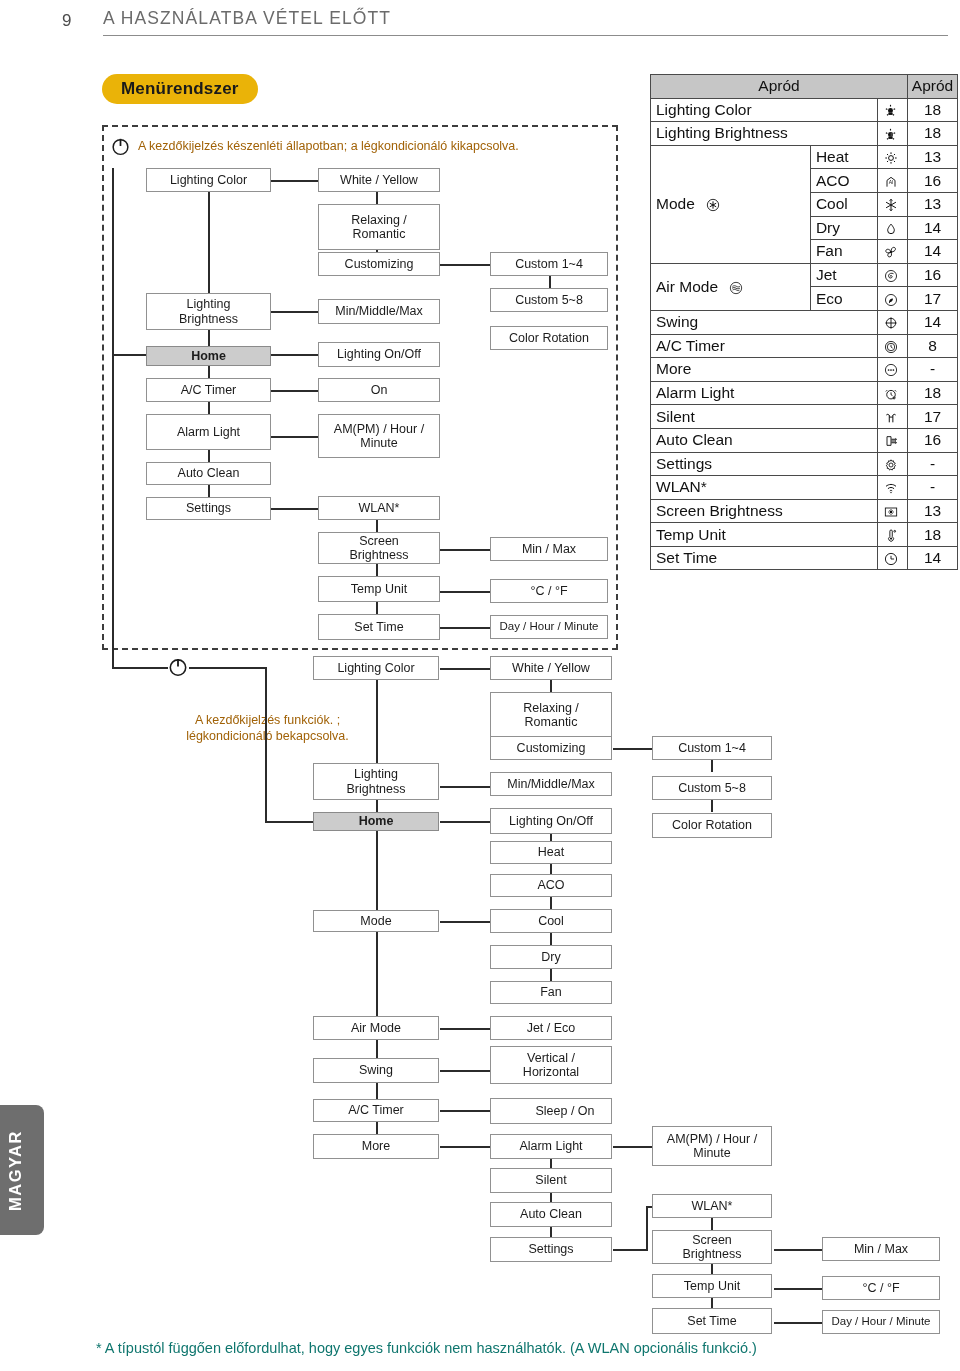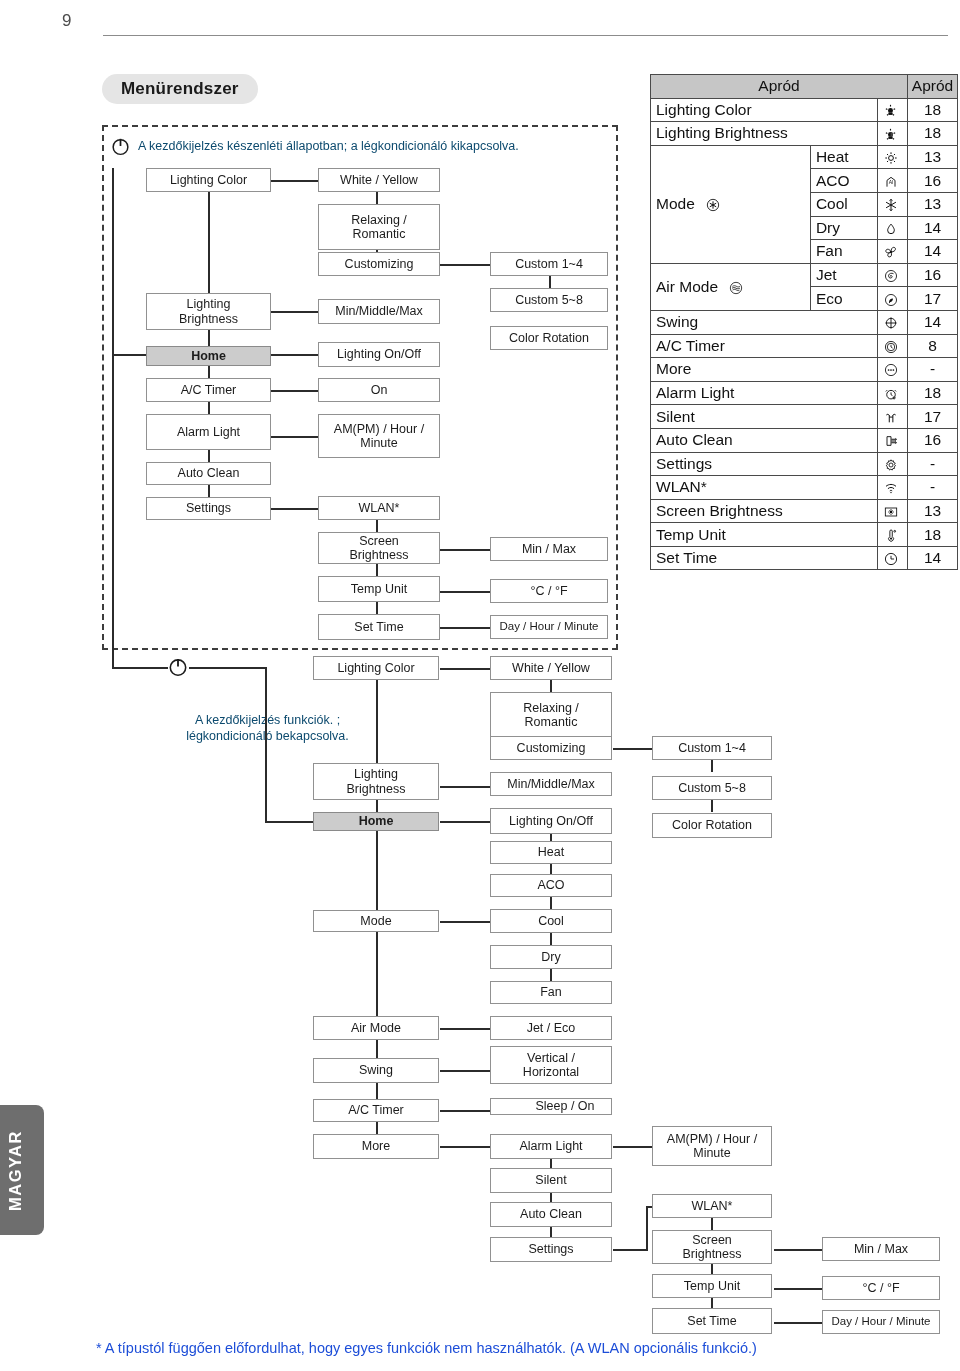--- a/index.html
+++ b/index.html
@@ -27,21 +27,21 @@
   }
   .hdr-rule {
     position: absolute; left: 103px; top: 35px;
     width: 845px; height: 1px; background: #8c8c8c;
   }
 
   
   .pill {
     position: absolute; left: 102px; top: 74px;
     height: 30px; padding: 0 19px;
-    background: #e5e5e5; border-radius: 15px;
+    background: #eab308; border-radius: 15px;
     display: flex; align-items: center;
     font-size: 17px; font-weight: bold; color: #1a1a1a;
     letter-spacing: .2px;
   }
 
   
   .dashed-box {
     position: absolute; left: 102px; top: 125px;
     width: 516px; height: 525px;
     border: 2px dashed #3d3d3d;
@@ -72,21 +72,21 @@
     background: #2b2b2b;
     z-index: 1;
   }
   .ln.h { height: 1.6px; }
   .ln.v { width: 1.6px; }
 
   
   .cap {
     position: absolute;
     font-size: 12.5px;
-    color: #0c4a6e;
+    color: #a16207;
     line-height: 1.25;
   }
   .cap.center { text-align: center; }
 
   
   .pwr {
     position: absolute;
     z-index: 4;
   }
   .pwr svg { display: block; }
@@ -142,30 +142,31 @@
   .lang-tab span {
     color: #fff; font-size: 16.5px; font-weight: bold;
     letter-spacing: 1.5px;
     transform: rotate(-90deg);
     white-space: nowrap;
   }
 
   
   .footer {
     position: absolute; left: 96px; top: 1340px;
-    font-size: 14.5px; color: #1d4ed8;
+    font-size: 14.5px; color: #0f766e;
     white-space: nowrap;
   }
 </style>
 </head>
 <body>
 
 <div id="page">
 
   <div class="pg-num">9</div>
+  <div class="hdr-title">A HASZNÁLATBA VÉTEL ELŐTT</div>
   <div class="hdr-rule"></div>
 
   <div class="pill">Menürendszer</div>
 
   <div class="dashed-box"></div>
 
   <div class="pwr" style="left:110px;top:136px;">
     <svg width="21" height="21" viewBox="0 0 24 24" fill="none" stroke="#1c1c1c" stroke-width="1.7">
       <circle cx="12" cy="12.6" r="8.4"></circle>
       <line x1="12" y1="3.2" x2="12" y2="11.4" stroke-width="2"></line>
@@ -314,21 +315,21 @@
   <div class="node" style="left:490px;top:772px;width:122px;height:24px;">Min/Middle/Max</div>
   <div class="node" style="left:490px;top:808px;width:122px;height:26px;">Lighting On/Off</div>
   <div class="node" style="left:490px;top:841px;width:122px;height:23px;">Heat</div>
   <div class="node" style="left:490px;top:874px;width:122px;height:23px;">ACO</div>
   <div class="node" style="left:490px;top:909px;width:122px;height:24px;">Cool</div>
   <div class="node" style="left:490px;top:945px;width:122px;height:24px;">Dry</div>
   <div class="node" style="left:490px;top:981px;width:122px;height:23px;">Fan</div>
   <div class="node" style="left:490px;top:1016px;width:122px;height:24px;">Jet / Eco</div>
   <div class="node" style="left:490px;top:1046px;width:122px;height:38px;white-space:pre-line;">Vertical /
 Horizontal</div>
-  <div class="node" style="left:490px;top:1098px;width:122px;height:17px;padding-left:28px;">Sleep / On</div>
+  <div class="node" style="left:490px;top:1098px;width:122px;height:26px;padding-left:28px;">Sleep / On</div>
   <div class="node" style="left:490px;top:1134px;width:122px;height:25px;">Alarm Light</div>
   <div class="node" style="left:490px;top:1168px;width:122px;height:25px;">Silent</div>
   <div class="node" style="left:490px;top:1202px;width:122px;height:25px;">Auto Clean</div>
   <div class="node" style="left:490px;top:1237px;width:122px;height:25px;">Settings</div>
 
   <div class="node" style="left:652px;top:736px;width:120px;height:24px;">Custom 1~4</div>
   <div class="node" style="left:652px;top:776px;width:120px;height:24px;">Custom 5~8</div>
   <div class="node" style="left:652px;top:813px;width:120px;height:25px;">Color Rotation</div>
   <div class="node" style="left:652px;top:1126px;width:120px;height:40px;white-space:pre-line;">AM(PM) / Hour /
 Minute</div>

